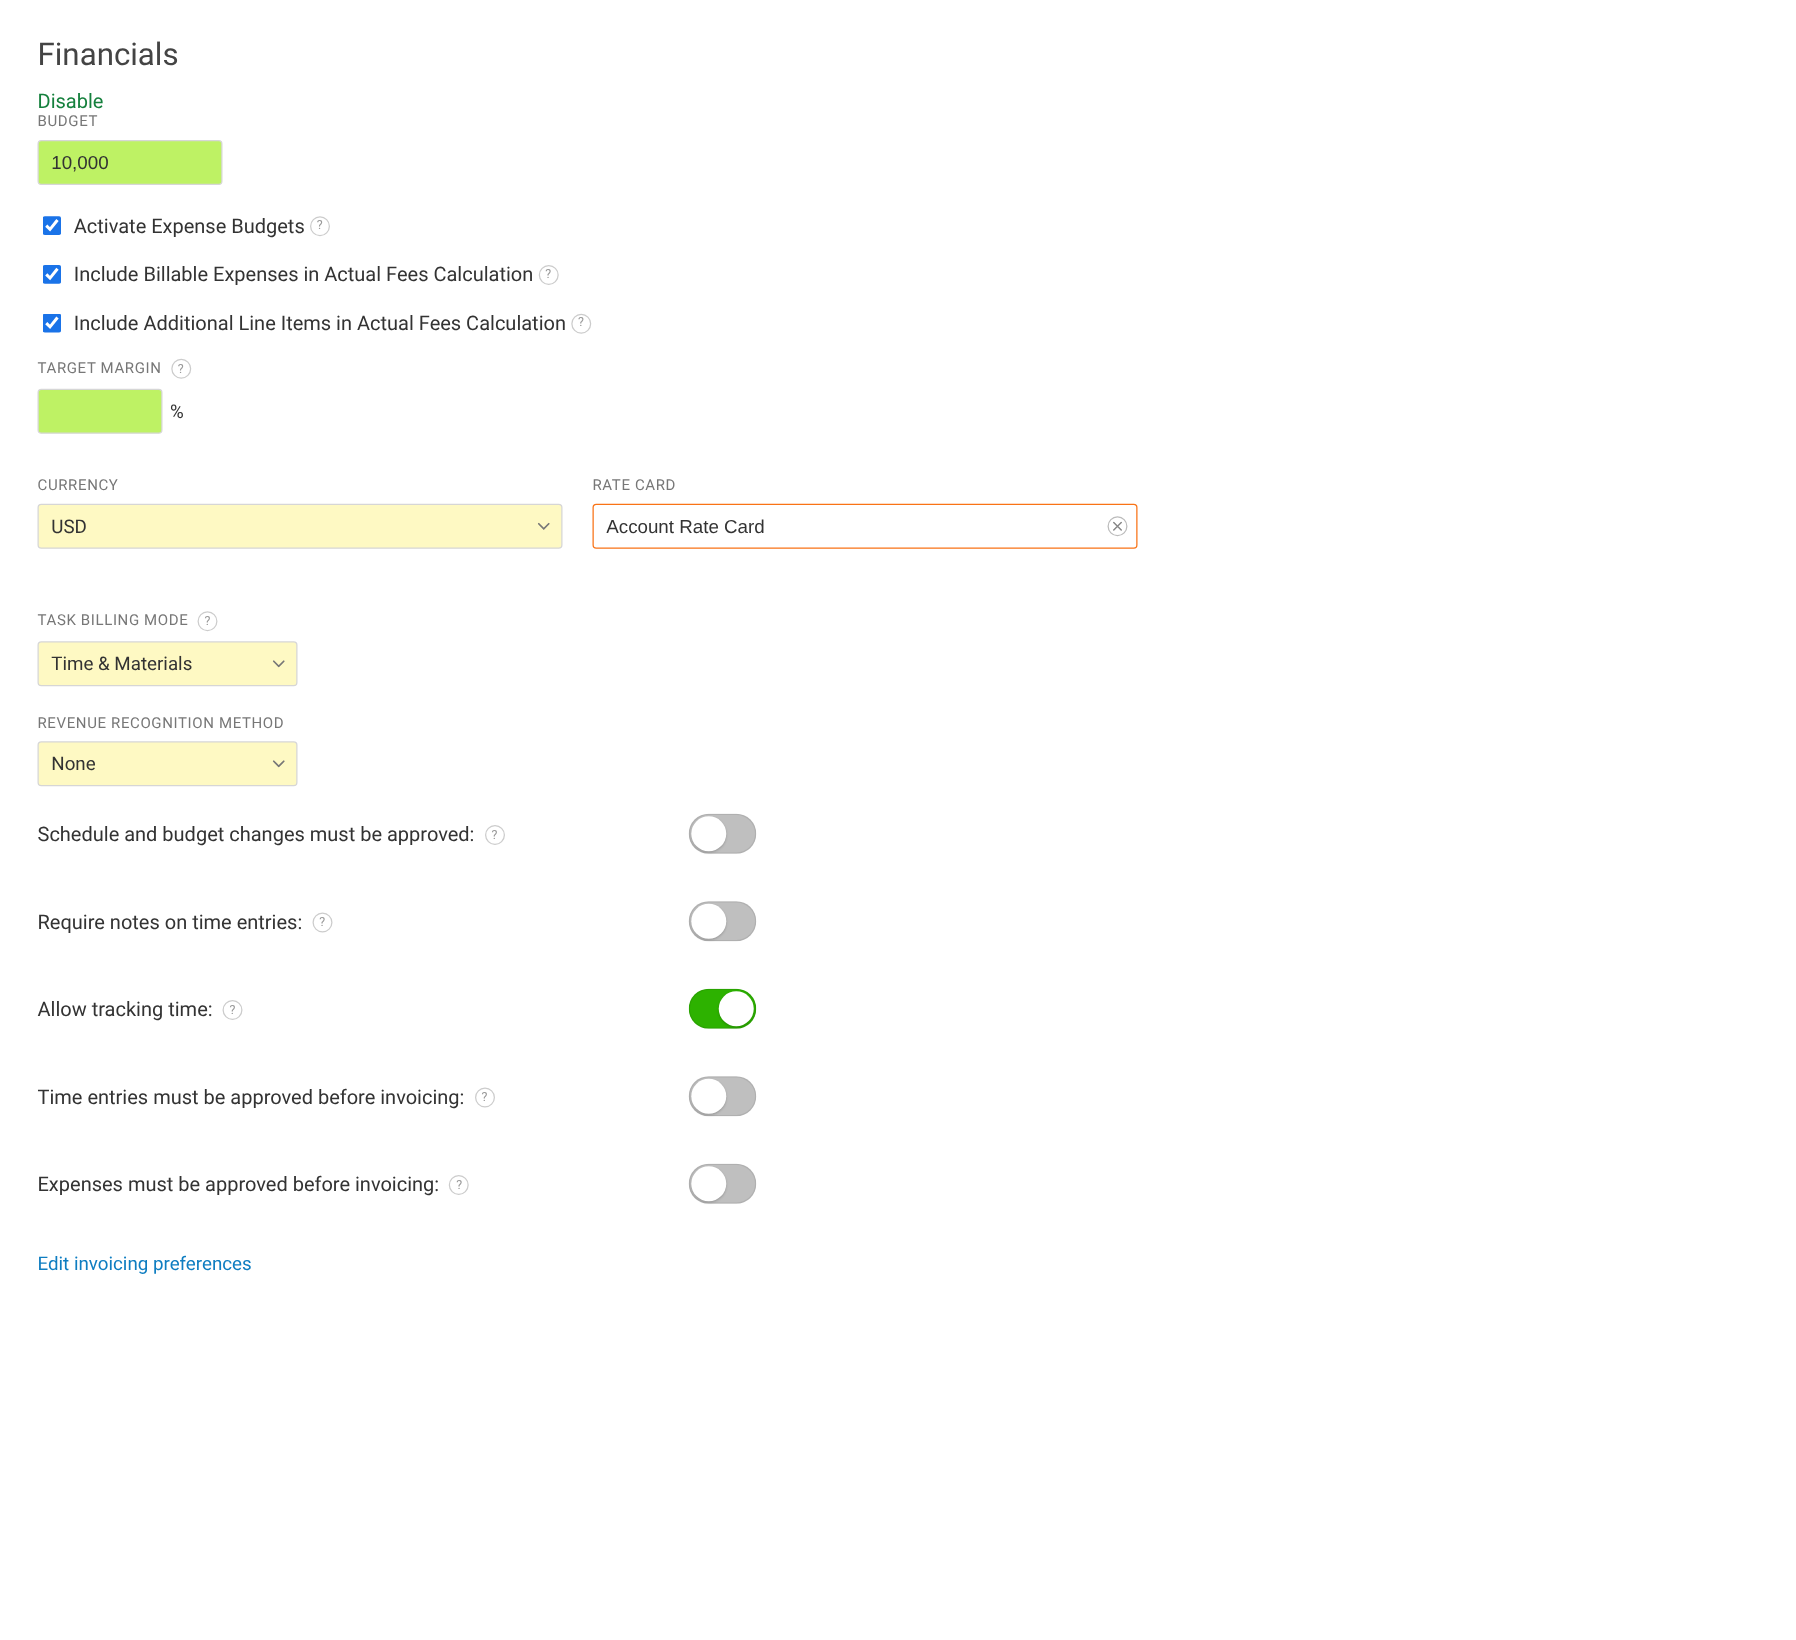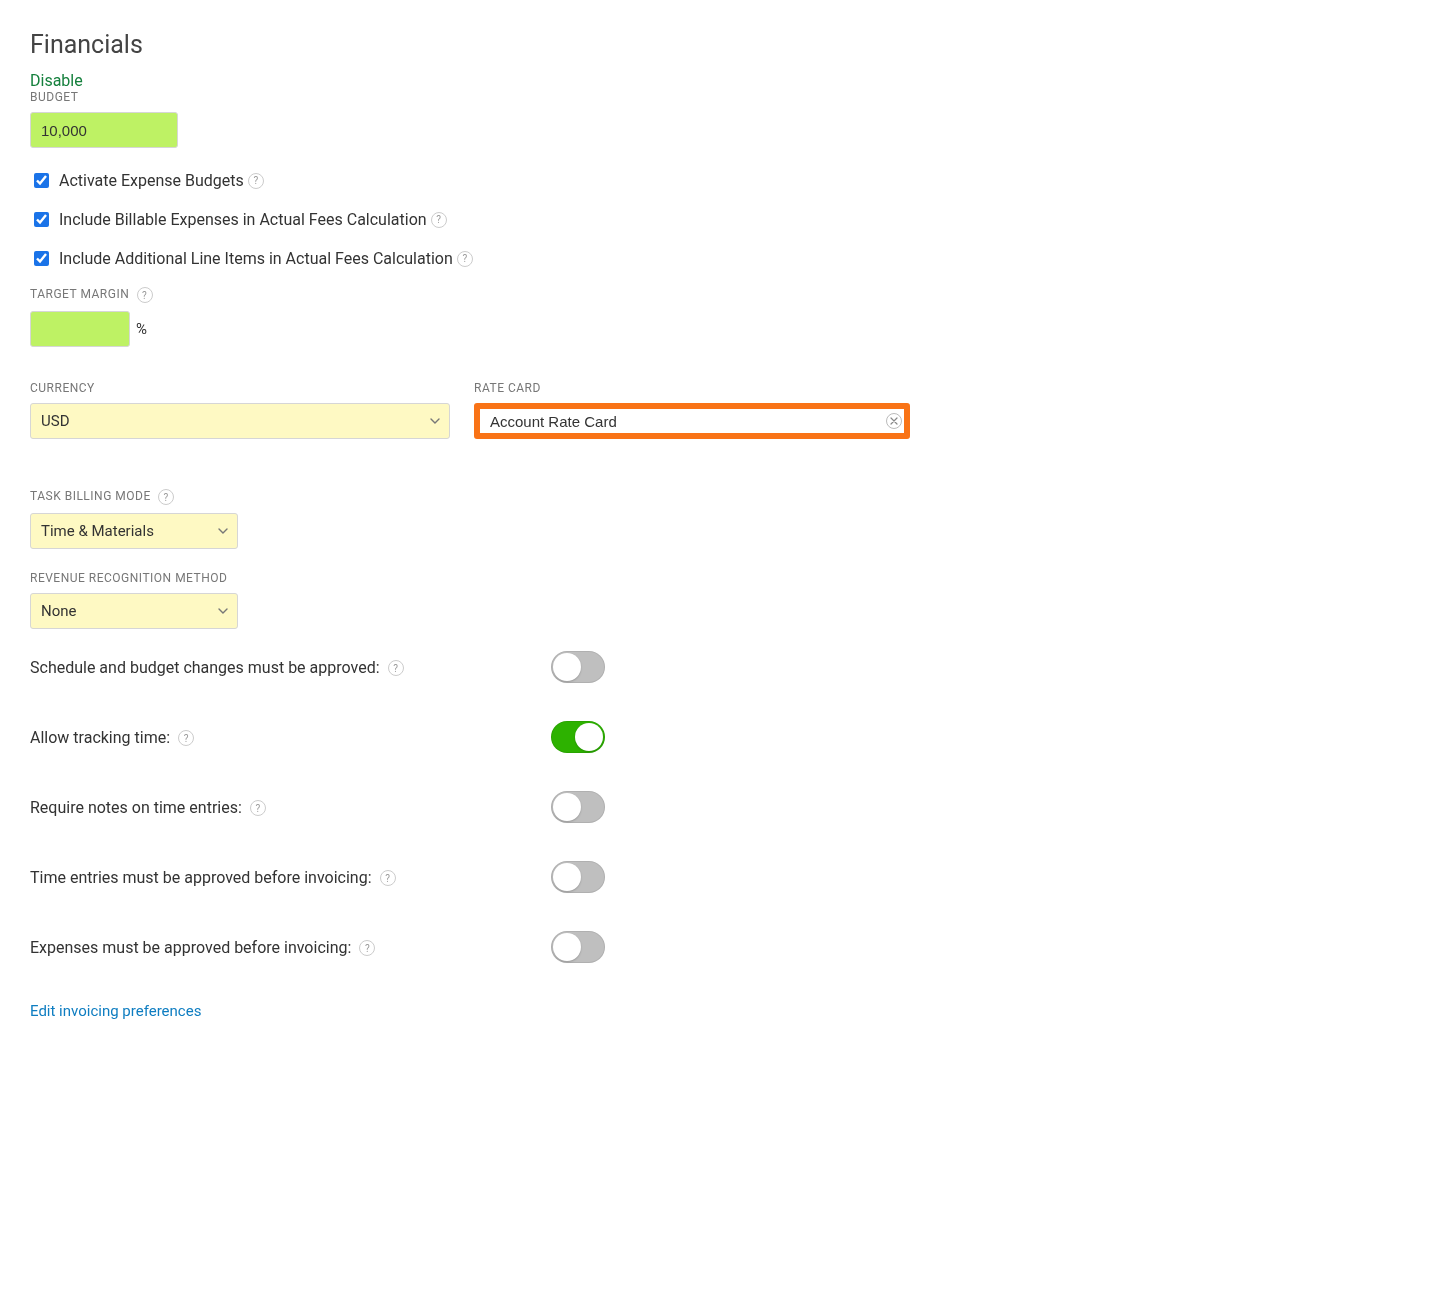--- a/index.html
+++ b/index.html
@@ -127,21 +127,21 @@
     pointer-events: none;
   }
   .chevron svg { display: block; }
   .rate-card-input {
     position: relative;
     width: 100%;
   }
   .rate-card-input .rc-field {
     width: 100%;
     height: 36px;
-    border: 6px solid #f97316;
+    border: 1px solid #f97316;
     border-radius: 3px;
     padding: 6px 32px 6px 10px;
     font-size: 15px;
     color: #333;
     background: #fff;
   }
   .clear-btn {
     position: absolute;
     right: 8px;
     top: 50%;
@@ -328,55 +328,55 @@
         <span>Schedule and budget changes must be approved:</span>
         <span class="help-icon">?</span>
       </div>
       <div class="toggle">
           <div class="knob"></div>
         </div>
     </div>
 
     <div class="toggle-row">
       <div class="tr-label">
+        <span>Require notes on time entries:</span>
+        <span class="help-icon">?</span>
+      </div>
+      <div class="toggle">
+          <div class="knob"></div>
+        </div>
+    </div>
+
+    <div class="toggle-row">
+      <div class="tr-label">
         <span>Allow tracking time:</span>
         <span class="help-icon">?</span>
       </div>
       <div class="toggle on">
           <div class="knob"></div>
         </div>
     </div>
 
     <div class="toggle-row">
       <div class="tr-label">
-        <span>Require notes on time entries:</span>
+        <span>Time entries must be approved before invoicing:</span>
         <span class="help-icon">?</span>
       </div>
       <div class="toggle">
           <div class="knob"></div>
         </div>
     </div>
 
     <div class="toggle-row">
       <div class="tr-label">
-        <span>Time entries must be approved before invoicing:</span>
+        <span>Expenses must be approved before invoicing:</span>
         <span class="help-icon">?</span>
       </div>
       <div class="toggle">
           <div class="knob"></div>
         </div>
     </div>
 
-    <div class="toggle-row">
-      <div class="tr-label">
-        <span>Expenses must be approved before invoicing:</span>
-        <span class="help-icon">?</span>
-      </div>
-      <div class="toggle">
-          <div class="knob"></div>
-        </div>
-    </div>
-
     <a class="edit-link">Edit invoicing preferences</a>
 
   </div>
 
 </div>
 
 </body></html>

